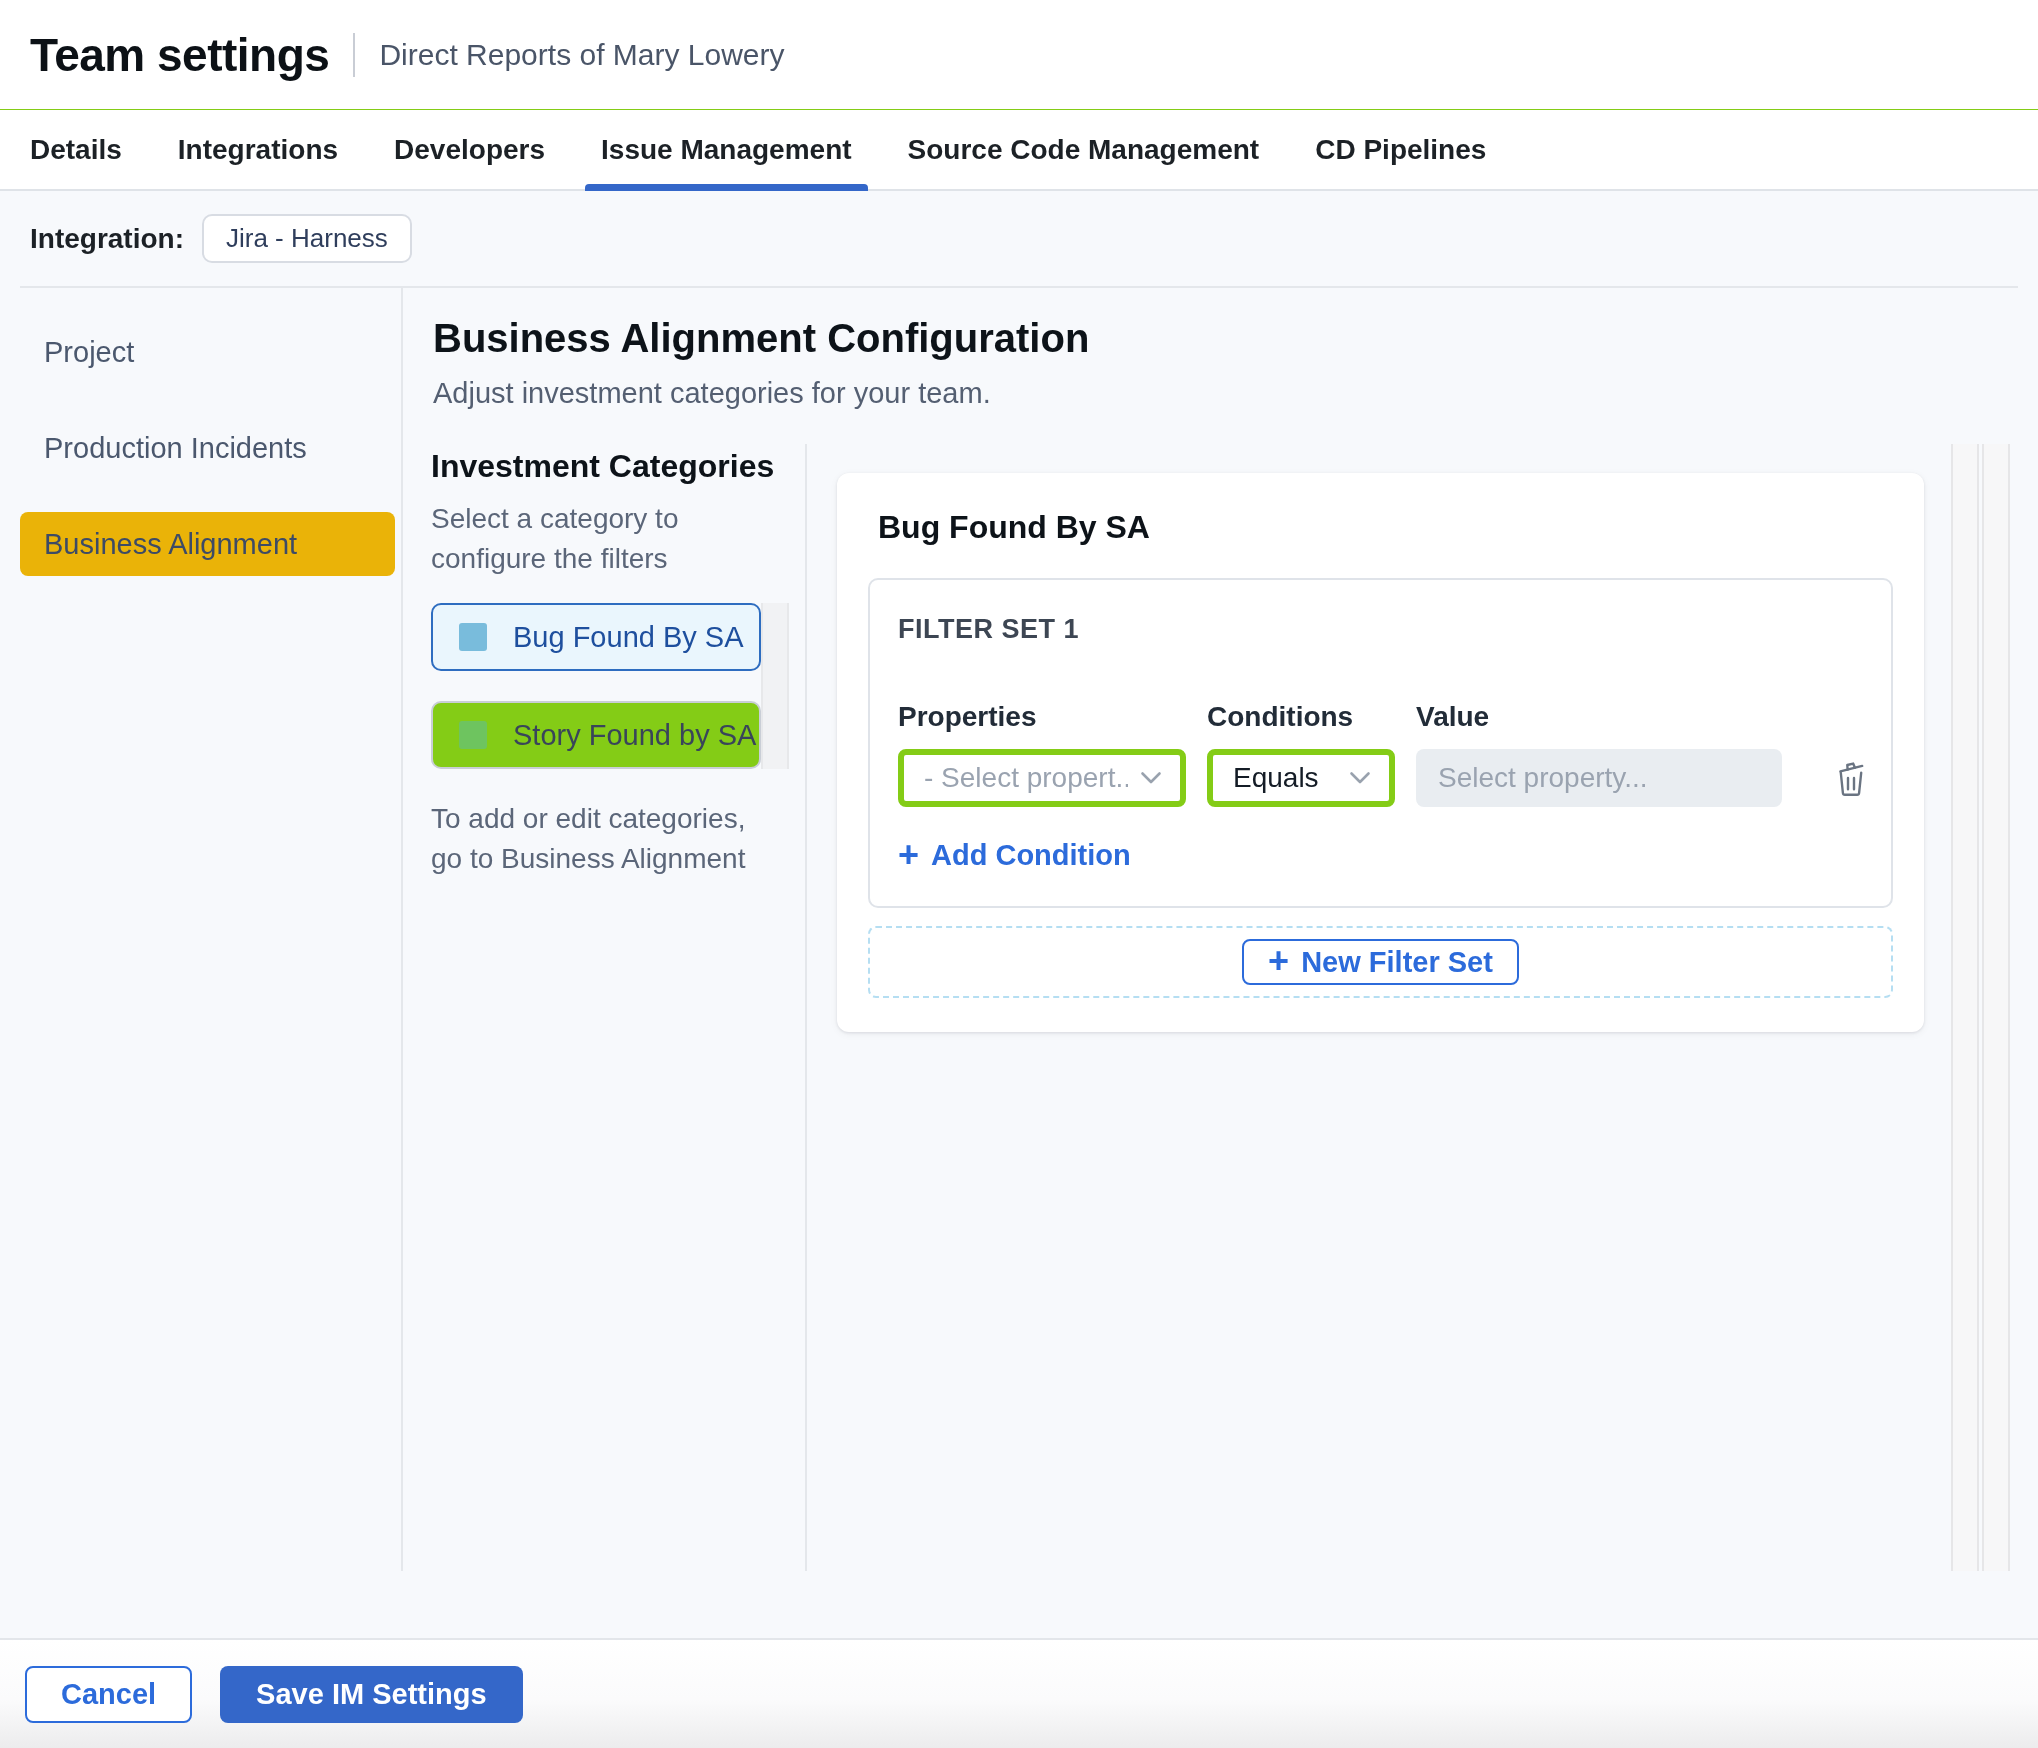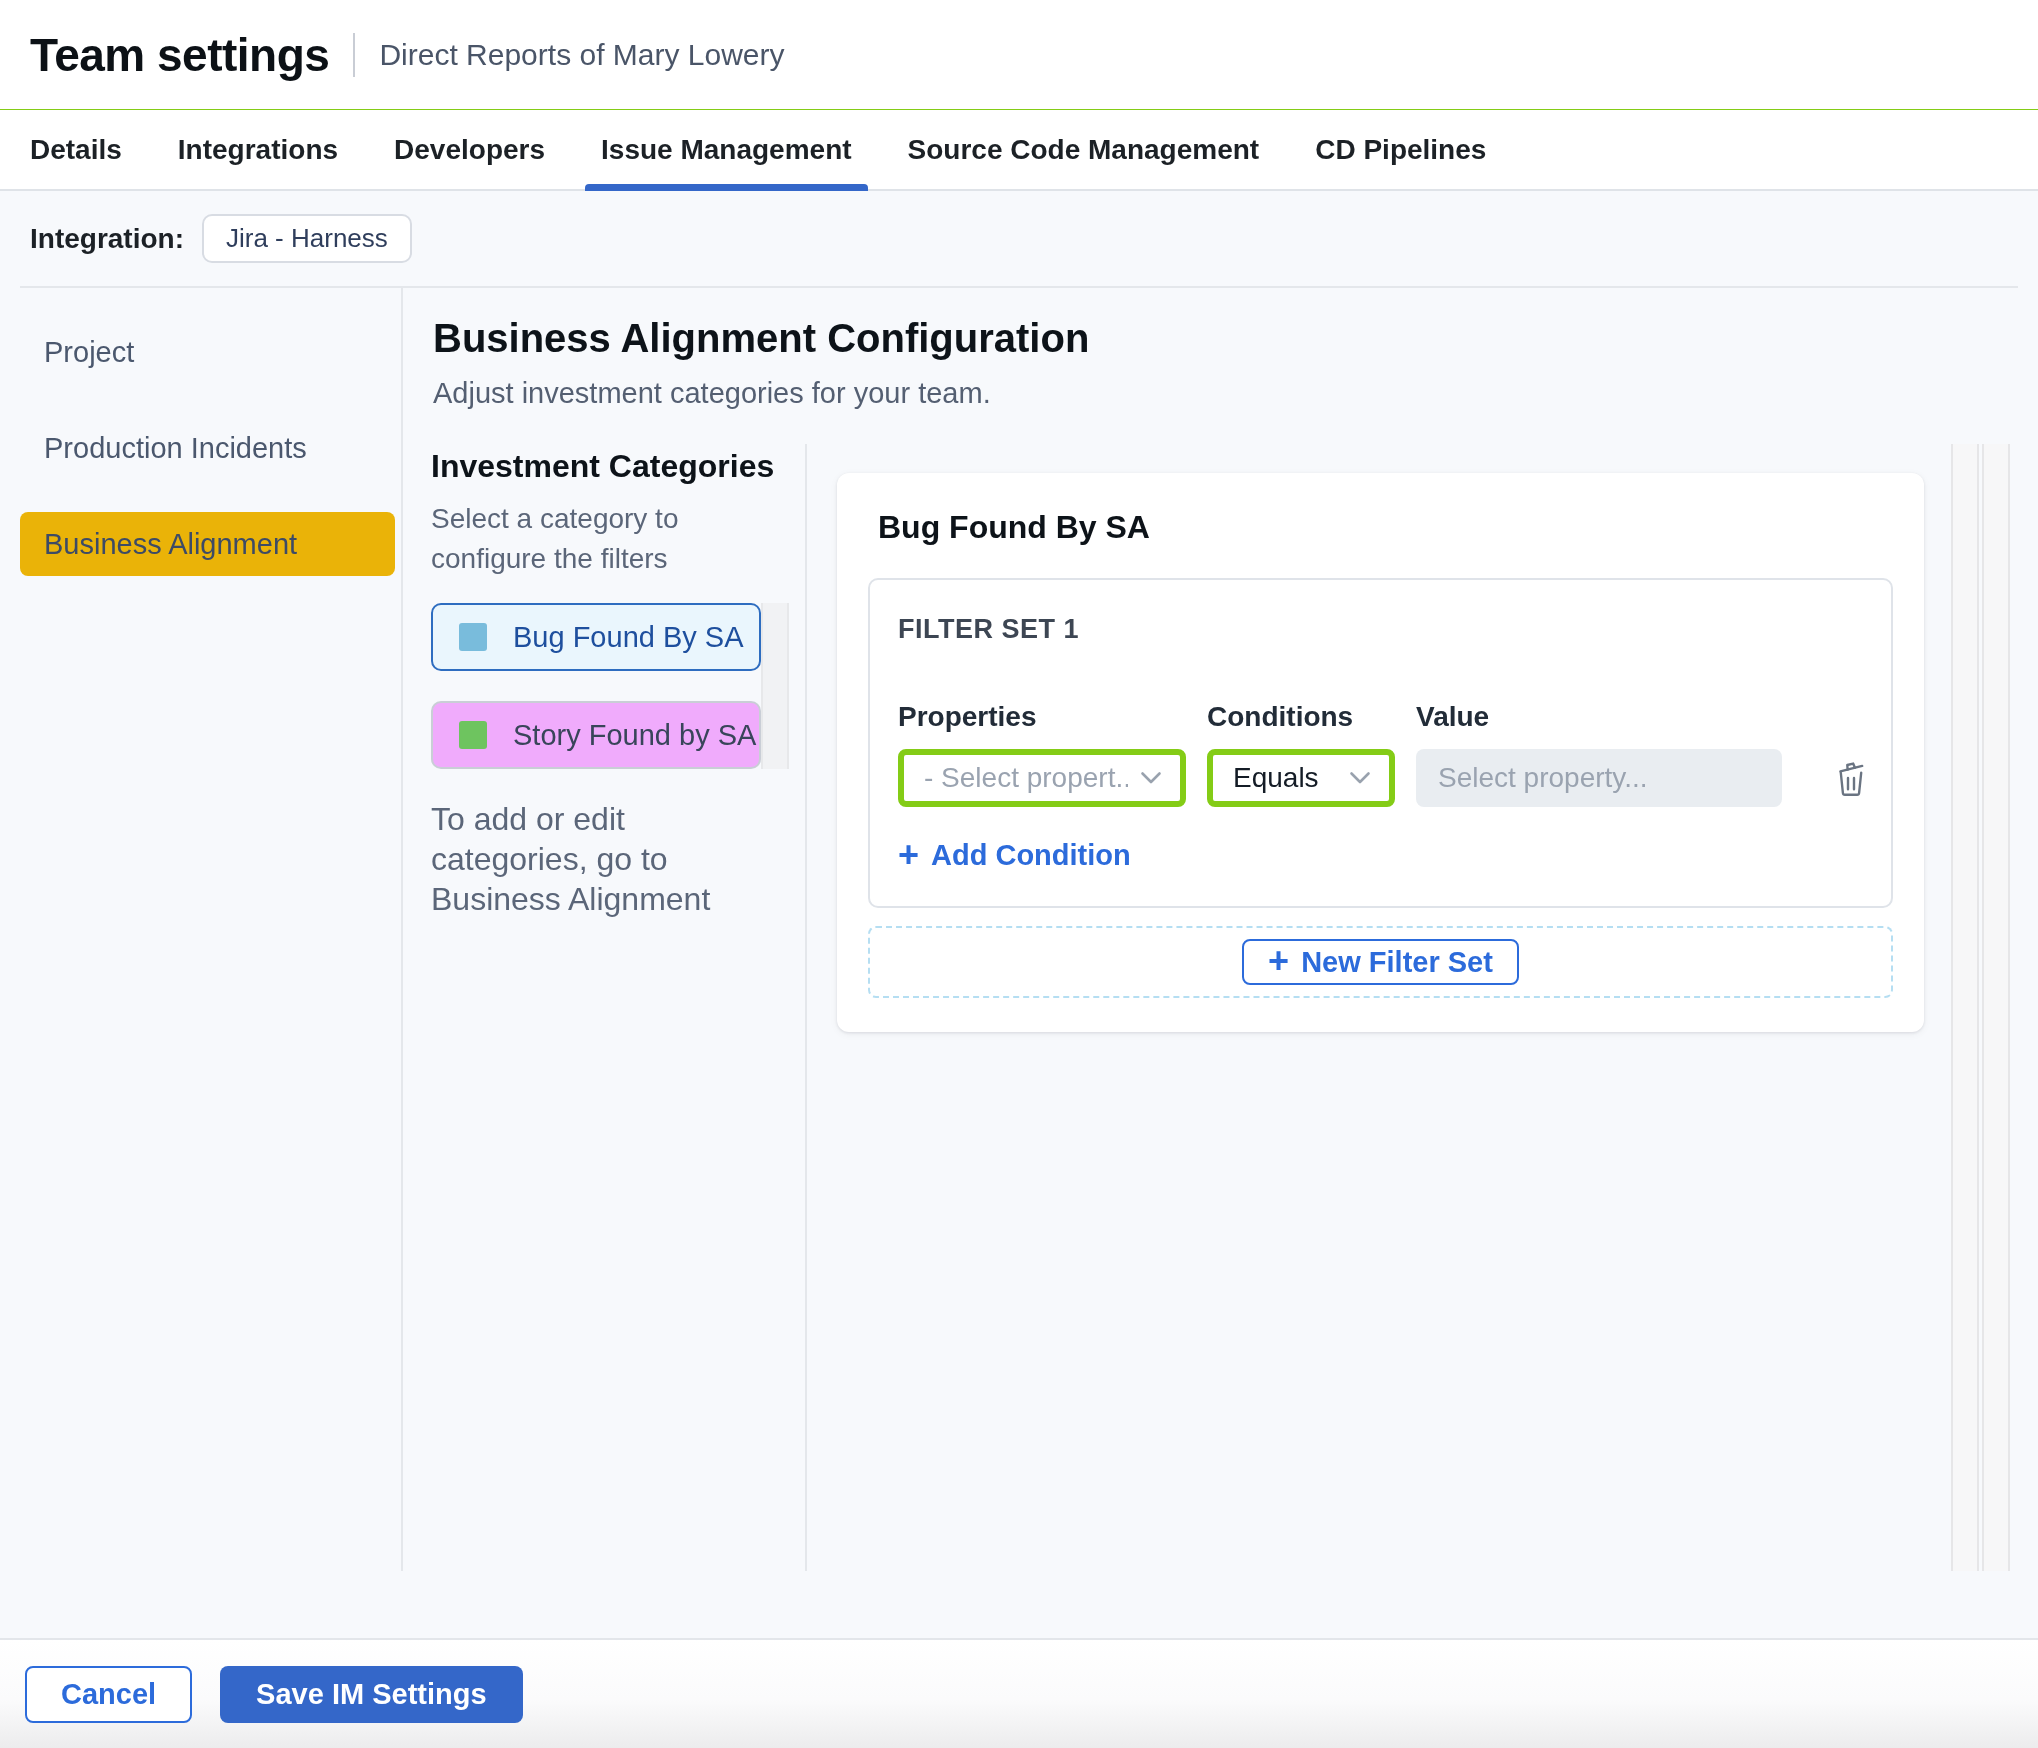--- a/index.html
+++ b/index.html
@@ -36,25 +36,25 @@
   .config-header { height:156px; padding:28px 0 0 30px; }
   .config-title { font-size:40px; font-weight:700; color:#0d1319; }
   .config-subtitle { font-size:29px; color:#545f72; margin-top:16px; }
 
   .config-body { flex:1 1 auto; display:flex; position:relative; }
   .cat-col { width:404px; padding:4px 0 0 28px; border-right:2px solid #e4e7eb; flex:0 0 auto; }
   .cat-heading { font-size:32px; font-weight:700; color:#0d1319; margin-bottom:14px; }
   .cat-help { font-size:28px; color:#5b6679; line-height:40px; width:345px; margin-bottom:24px; }
   .cat-list-wrap { position:relative; width:358px; }
   .cat-scroll-track { position:absolute; right:0; top:0; bottom:0; width:28px; background:#f1f2f4; border-left:2px solid #e7e8ea; border-right:2px solid #e7e8ea; }
-  .cat-btn { width:330px; height:68px; border-radius:10px; display:flex; align-items:center; padding-left:26px; gap:26px; font-size:29px; background:#f0abfc; border:2px solid #c9ced6; color:#39455a; margin-bottom:30px; cursor:pointer; }
+  .cat-btn { width:330px; height:68px; border-radius:10px; display:flex; align-items:center; padding-left:26px; gap:26px; font-size:29px; background:#84cc16; border:2px solid #c9ced6; color:#39455a; margin-bottom:30px; cursor:pointer; }
   .cat-btn:last-child { margin-bottom:0; }
   .cat-btn.selected { background:#eaf6fd; border-color:#2e6dc0; color:#1e4f9e; }
   .swatch { width:28px; height:28px; border-radius:3px; flex:0 0 auto; }
-  .cat-note { margin-top:12px; font-size:32px; color:#5b6679; line-height:40px; width:345px; }
+  .cat-note { margin-top:12px; font-size:28px; color:#5b6679; line-height:40px; width:345px; }
 
   .filter-col { flex:1 1 auto; position:relative; padding:29px 0 0 30px; }
   .panel-scroll-track { position:absolute; top:0; bottom:0; width:28px; background:#f7f7f8; border-left:2px solid #e6e6e8; border-right:2px solid #e6e6e8; }
   .panel-scroll-track.outer { right:28px; }
   .panel-scroll-track.inner { right:59px; }
 
   .card { width:1087px; background:#ffffff; border-radius:12px; box-shadow:0 1px 3px rgba(16,24,40,.10), 0 2px 8px rgba(16,24,40,.05); padding:36px 31px 34px; }
   .card-title { font-size:32px; font-weight:700; color:#0d1319; padding-left:10px; }
   .fs-box { margin-top:32px; border:2px solid #dfe3e9; border-radius:10px; padding:34px 28px 34px; }
   .fs-title { font-size:27px; font-weight:700; color:#3d4653; letter-spacing:0.5px; }

